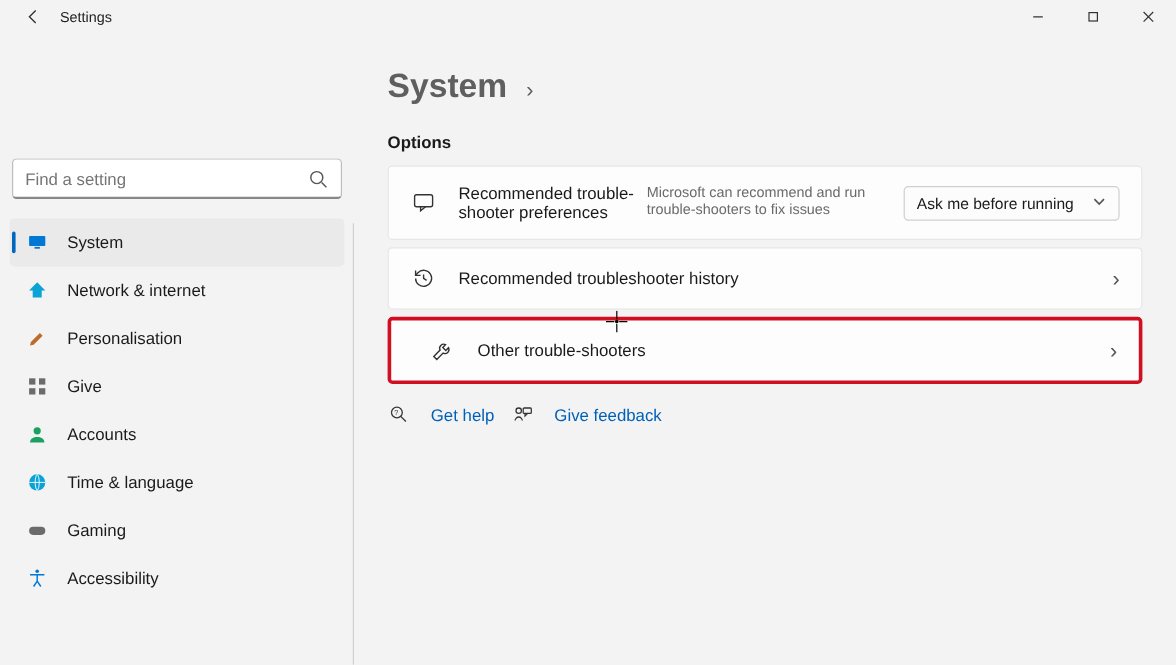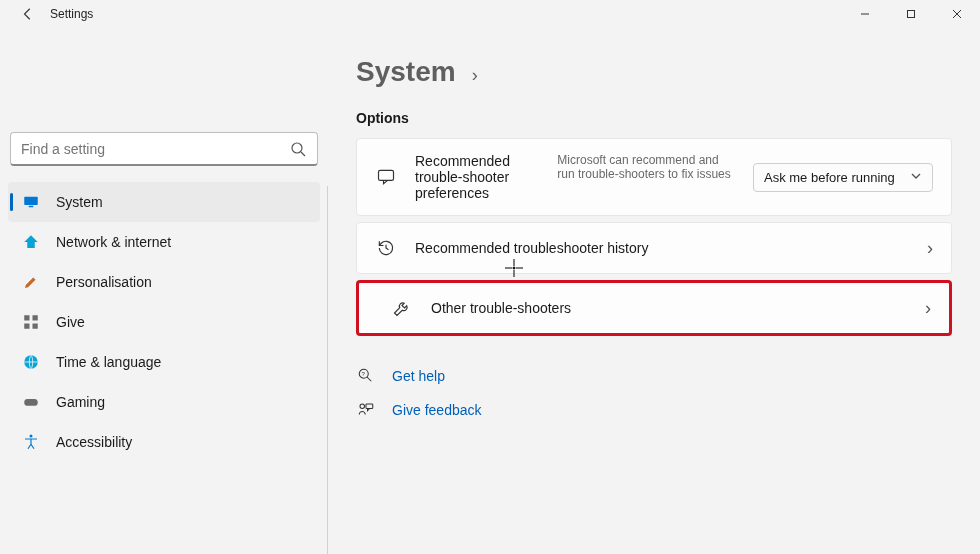--- a/index.html
+++ b/index.html
@@ -32,21 +32,21 @@
   .win-btn {
     width: 46px; height: 28px;
     display: flex; align-items: center; justify-content: center;
     color: #333;
   }
   .layout {
     display: flex;
     height: calc(100% - 28px);
   }
   .sidebar {
-    width: 328px;
+    width: 295px;
     padding: 12px 8px 0 8px;
     border-right: 0;
     position: relative;
   }
   .sidebar-divider-line {
     position: absolute;
     right: 0;
     top: 158px;
     bottom: 0;
     width: 1px;
@@ -150,21 +150,21 @@
     min-width: 180px;
     justify-content: space-between;
   }
   .chev-right::after { content: "›"; font-size: 18px; color: #555; }
   .chev-down svg { width: 12px; height: 12px; }
   .highlighted {
     border: 3px solid #d01020;
     border-radius: 4px;
     padding-left: 32px;
   }
-  .links { margin-top: 30px; display: flex; flex-direction: column; gap: 14px; }
+  .links { margin-top: 16px; display: flex; flex-direction: row; gap: 14px; }
   .link-row { display: flex; align-items: center; gap: 16px; font-size: 14px; }
   .link-row a { color: #0060b8; text-decoration: none; }
   .link-icon { width: 20px; height: 20px; display:flex;align-items:center;justify-content:center;color:#333; }
   .cursor {
     position: absolute;
     left: 505px;
     top: 259px;
     width: 18px; height: 18px;
     pointer-events: none;
   }
@@ -247,20 +247,29 @@
               <rect x="14" y="3" width="7" height="7" fill="#6b6b6b" stroke="none"></rect>
               <rect x="3" y="14" width="7" height="7" fill="#6b6b6b" stroke="none"></rect>
               <rect x="14" y="14" width="7" height="7" fill="#6b6b6b" stroke="none"></rect>
             </svg>
           </span>
           <span>Give</span>
         </li>
         <li class="nav-item">
           <span class="nav-icon">
             <svg viewBox="0 0 24 24" width="18" height="18">
+              <circle cx="12" cy="8" r="4" fill="#1aa160" stroke="none"></circle>
+              <path d="M4 21c0-4 4-6 8-6s8 2 8 6" fill="#1aa160" stroke="none"></path>
+            </svg>
+          </span>
+          <span>Accounts</span>
+        </li>
+        <li class="nav-item">
+          <span class="nav-icon">
+            <svg viewBox="0 0 24 24" width="18" height="18">
               <circle cx="12" cy="12" r="9" fill="#0aa3d6" stroke="none"></circle>
               <path d="M3 12h18M12 3c3 3 3 15 0 18M12 3c-3 3-3 15 0 18" stroke="#fff" stroke-width="1" fill="none"></path>
             </svg>
           </span>
           <span>Time &amp; language</span>
         </li>
         <li class="nav-item">
           <span class="nav-icon">
             <svg viewBox="0 0 24 24" width="18" height="18">
               <rect x="3" y="8" width="18" height="9" rx="4.5" fill="#6b6b6b" stroke="none"></rect>

